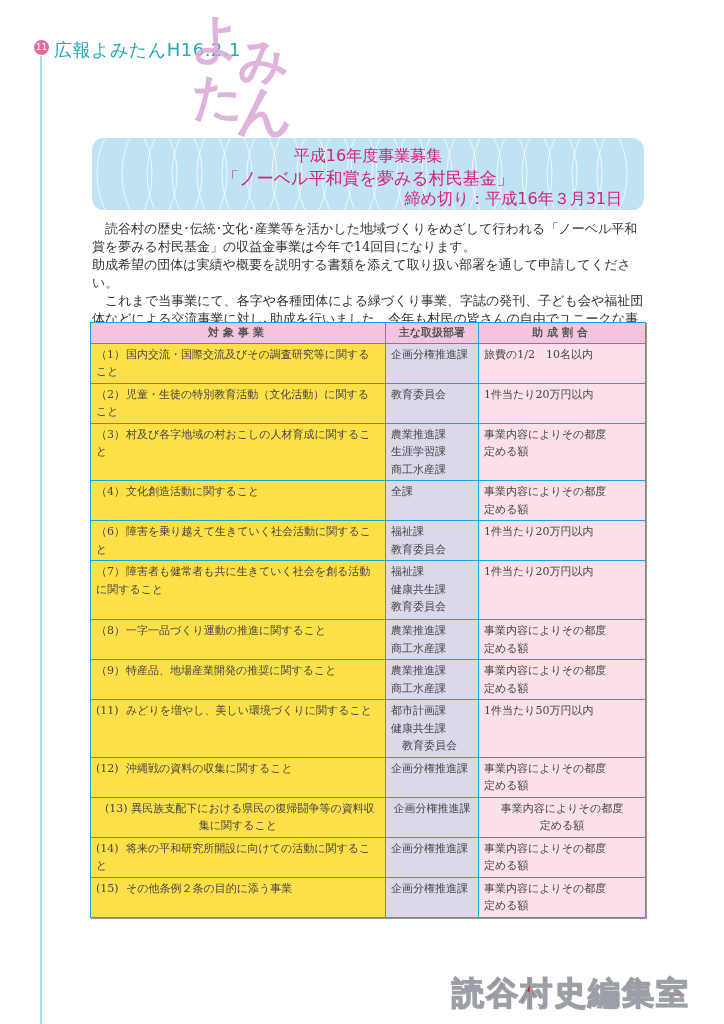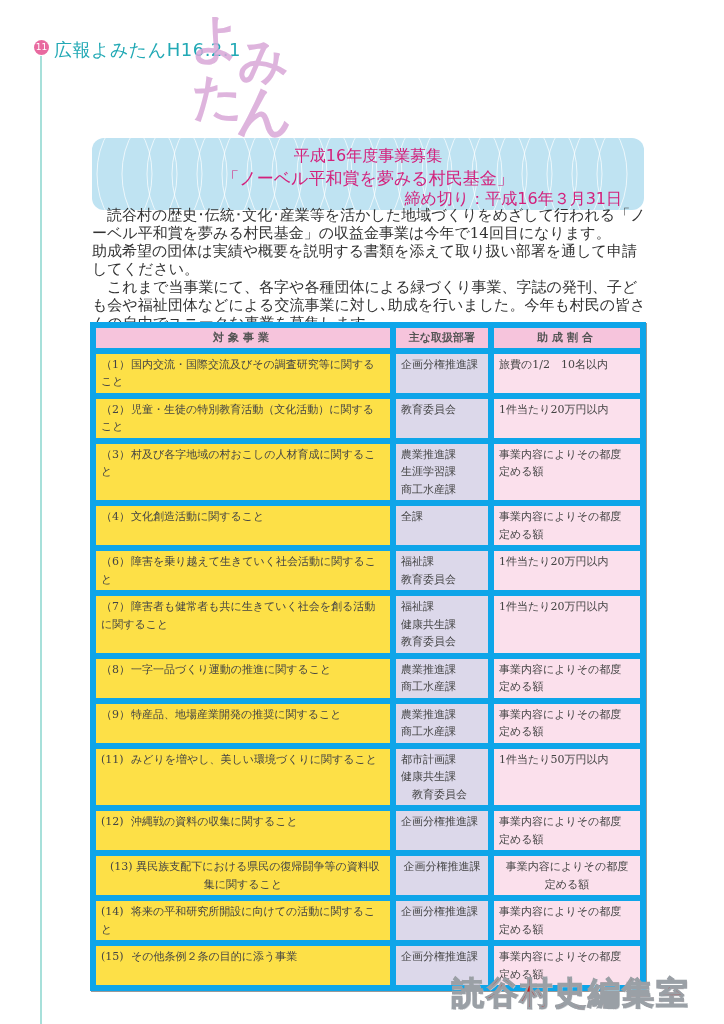--- a/index.html
+++ b/index.html
@@ -33,32 +33,32 @@
   }
   .banner svg { position:absolute; left:0; top:0; }
   .banner-line {
     position:absolute; left:0; width:100%; text-align:center;
     font-family:"DejaVu Sans", sans-serif; color:#d3217c; font-size:16px;
   }
   .banner-line.l1 { top:8px; }
   .banner-line.l2 { top:29px; font-size:17px; }
   .banner-line.deadline { top:51px; left:auto; right:22px; width:auto; text-align:right; font-size:16px; }
   .intro {
-    position:absolute; left:92px; top:206px; width:556px;
-    font-size:15px; line-height:18px; color:#333;
+    position:absolute; left:92px; top:220px; width:556px;
+    font-size:13px; line-height:18px; color:#333;
   }
   .intro p { margin:0; text-indent:1em; }
   .intro p.note { padding-left:1em; text-indent:0; }
   table.grants {
     position:absolute; left:90px; top:322px; width:556px;
     border-collapse:collapse; font-size:11px; color:#444;
     box-shadow:1px 1px 0 #999;
   }
   table.grants th, table.grants td {
-    border:6px solid #0ea5e9; vertical-align:top; padding:2px 5px; line-height:17.5px;
+    border:1px solid #0ea5e9; vertical-align:top; padding:2px 5px; line-height:17.5px;
   }
   table.grants th {
     background:#f6c4dc; color:#555; font-weight:bold; height:15px; text-align:center;
     font-family:"DejaVu Sans", sans-serif; font-size:11px; letter-spacing:4px; padding-top:1px; padding-bottom:1px;
   }
   table.grants th.dept { letter-spacing:0; }
   td.project { background:#fde047; width:284px; }
   td.dept { background:#dcd8ea; width:82px; white-space:pre-line; }
   td.rate { background:#fbe0ec; white-space:pre-line; }
   td.project .num { display:inline-block; width:30px; }

